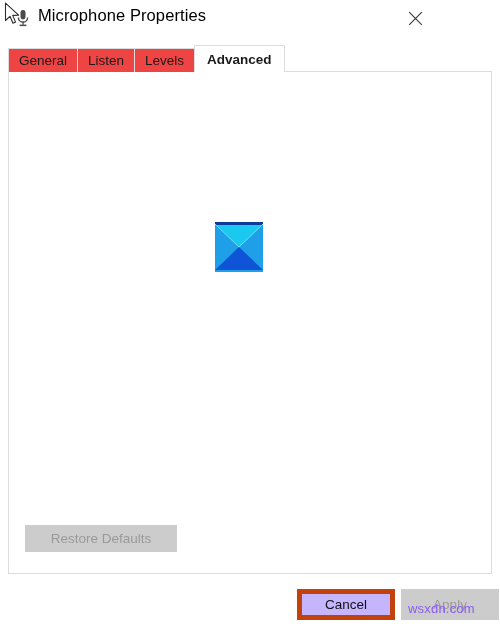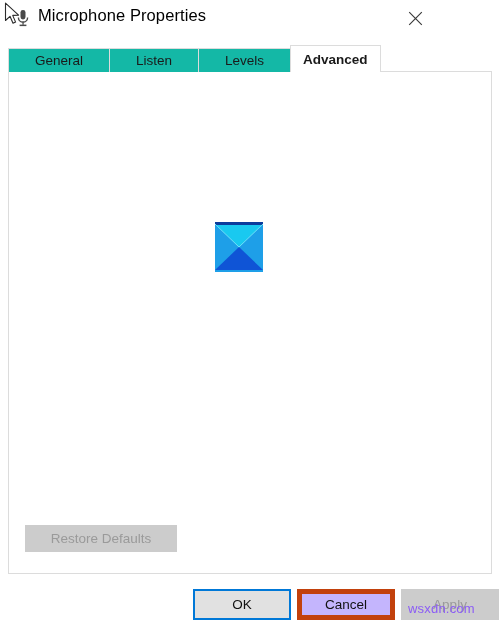--- a/index.html
+++ b/index.html
@@ -45,25 +45,25 @@
   
   #tabstrip {
     position: absolute; left: 8px; top: 46px;
     height: 26px;
     display: flex;
     align-items: flex-end;
     z-index: 4;
   }
   .tab {
     height: 24px;
-    padding: 0 26px;
+    padding: 0 10px;
     display: flex; align-items: center;
     font-size: 13.5px;
     color: #1a1a1a;
-    background: #14b8a6;
+    background: #ef4444;
     border: 1px solid #dcdcdc;
     border-bottom: none;
     margin-right: -1px;
     cursor: default;
     white-space: nowrap;
   }
   .tab.active {
     height: 27px;
     background: #ffffff;
     border-color: #dcdcdc;
@@ -309,21 +309,20 @@
         <svg width="12" height="12" viewBox="0 0 12 12">
           <path d="M1.6 6.2 L4.3 9 L10.2 1.9" stroke="#6e6e6e" stroke-width="1.25" fill="none"></path>
         </svg>
       </span>
       <span class="cb-label">Enable audio enhancements</span>
     </div>
   </div>
 
   <div id="restore-btn">Restore Defaults</div>
 
-  <div class="btm-btn" id="ok-btn">OK</div>
   <div class="btm-btn" id="cancel-btn">Cancel</div>
   <div class="btm-btn" id="apply-btn">Apply</div>
 
   <div id="x-graphic">
     <svg width="48" height="50" viewBox="0 0 48 50">
       <rect x="0" y="0" width="48" height="50" fill="#1E9FE8"></rect>
       <polygon points="0,2 48,2 24,25" fill="#19C9F0"></polygon>
       <polygon points="0,2 24,25 0,48" fill="#1E9FE8"></polygon>
       <polygon points="48,2 48,48 24,25" fill="#1E9FE8"></polygon>
       <polygon points="0,48 48,48 24,25" fill="#0F54D6"></polygon>

